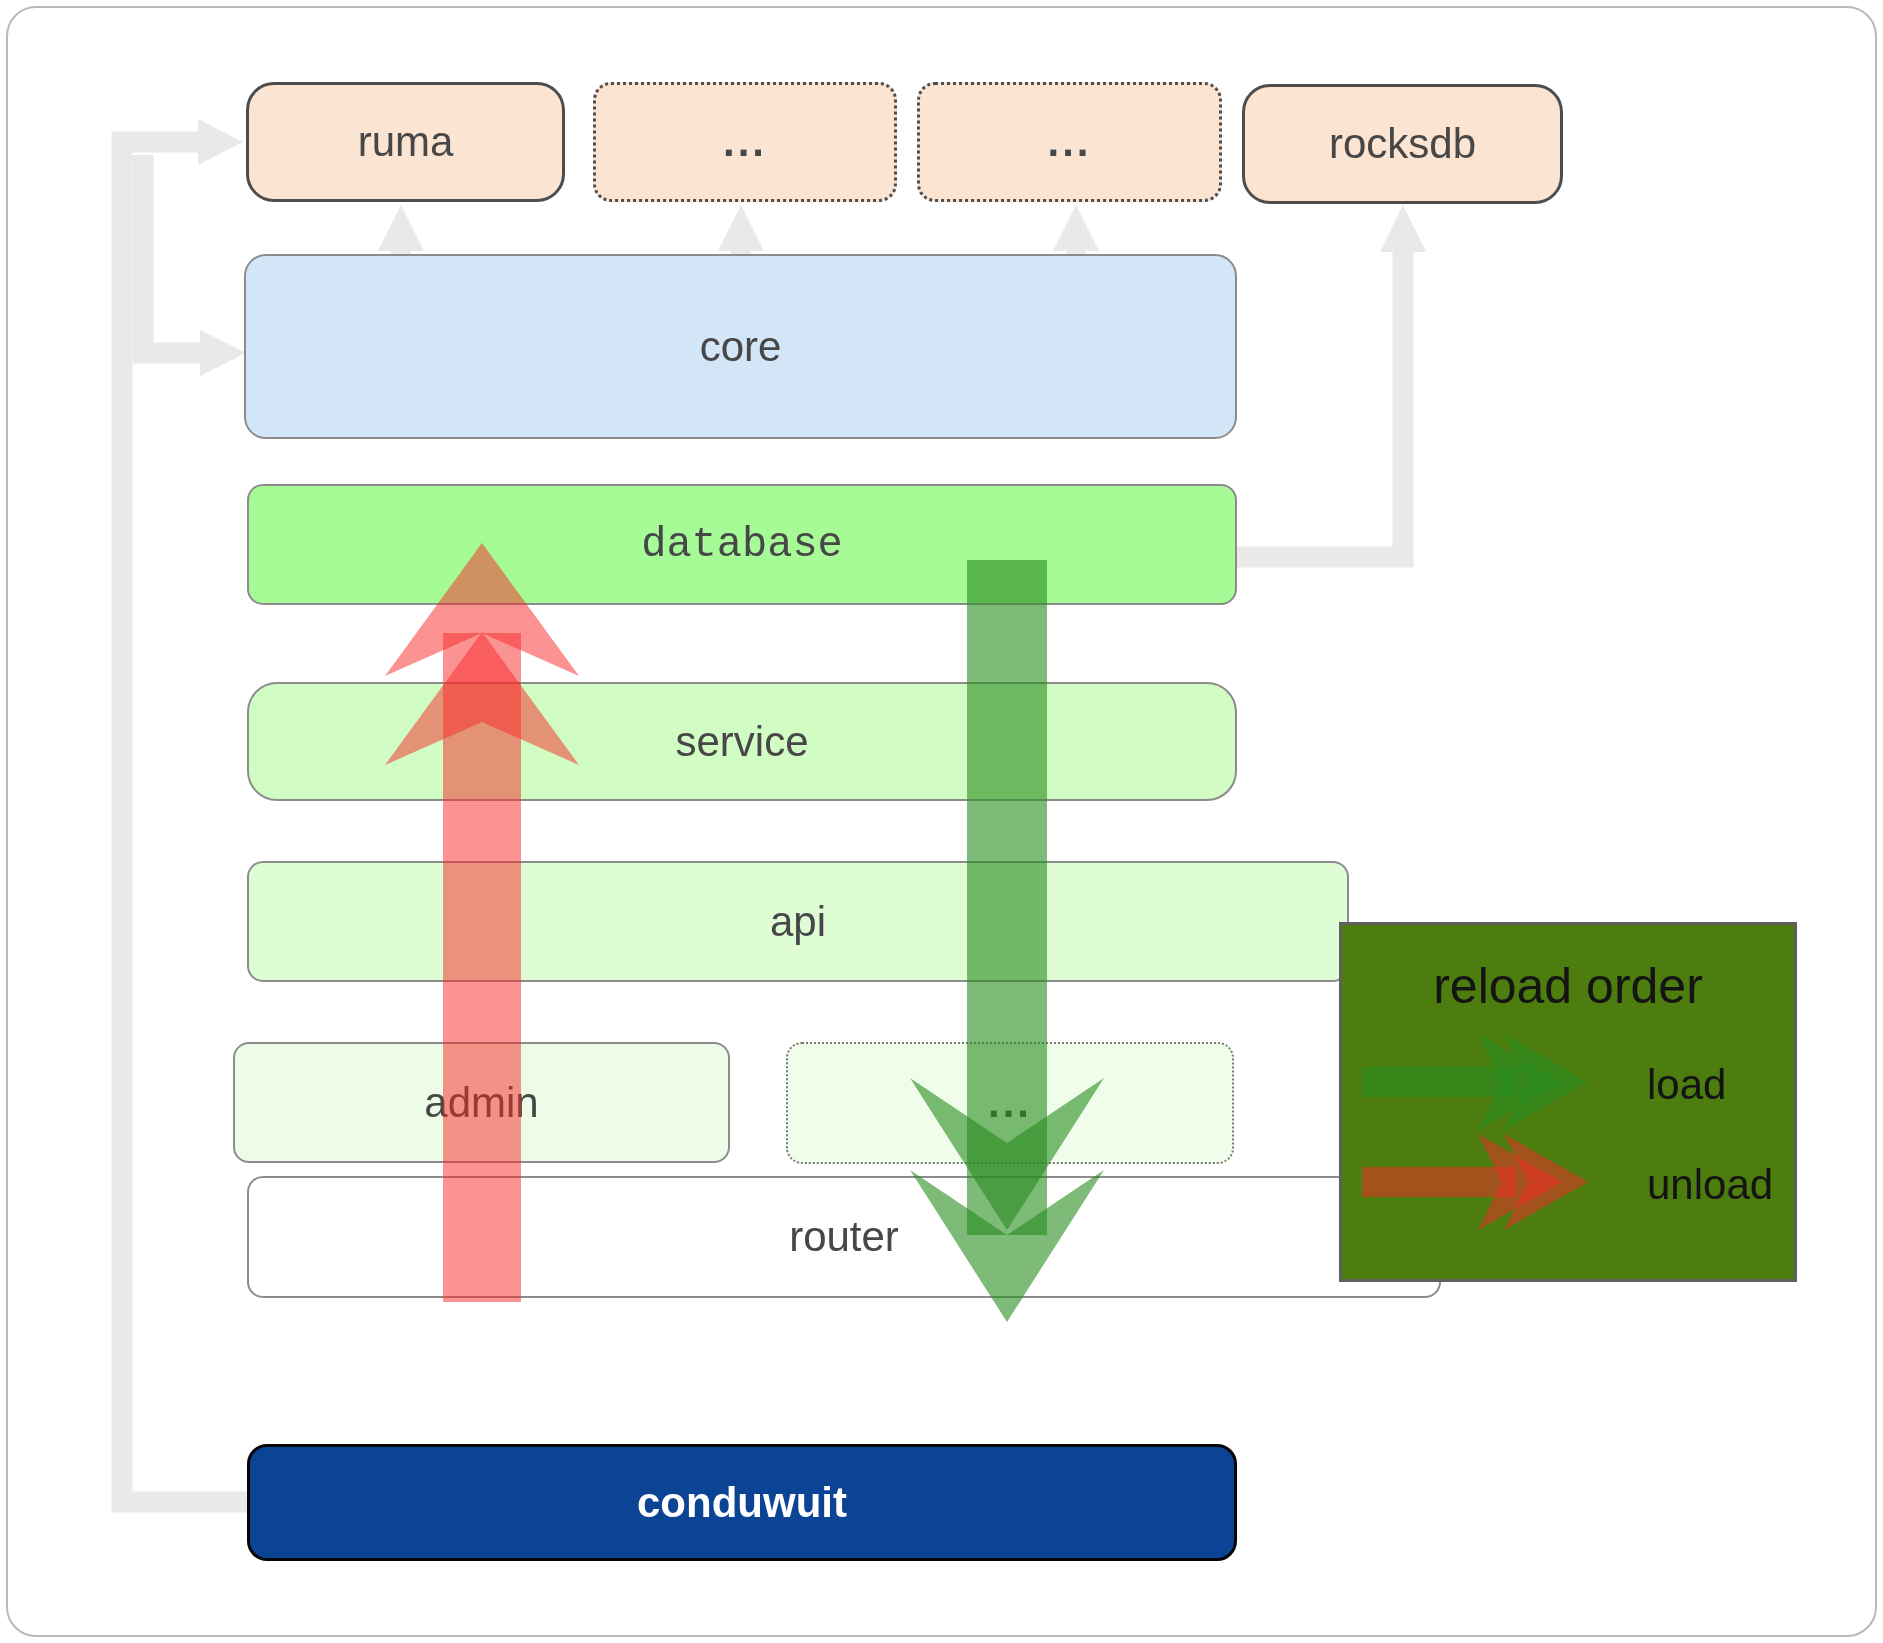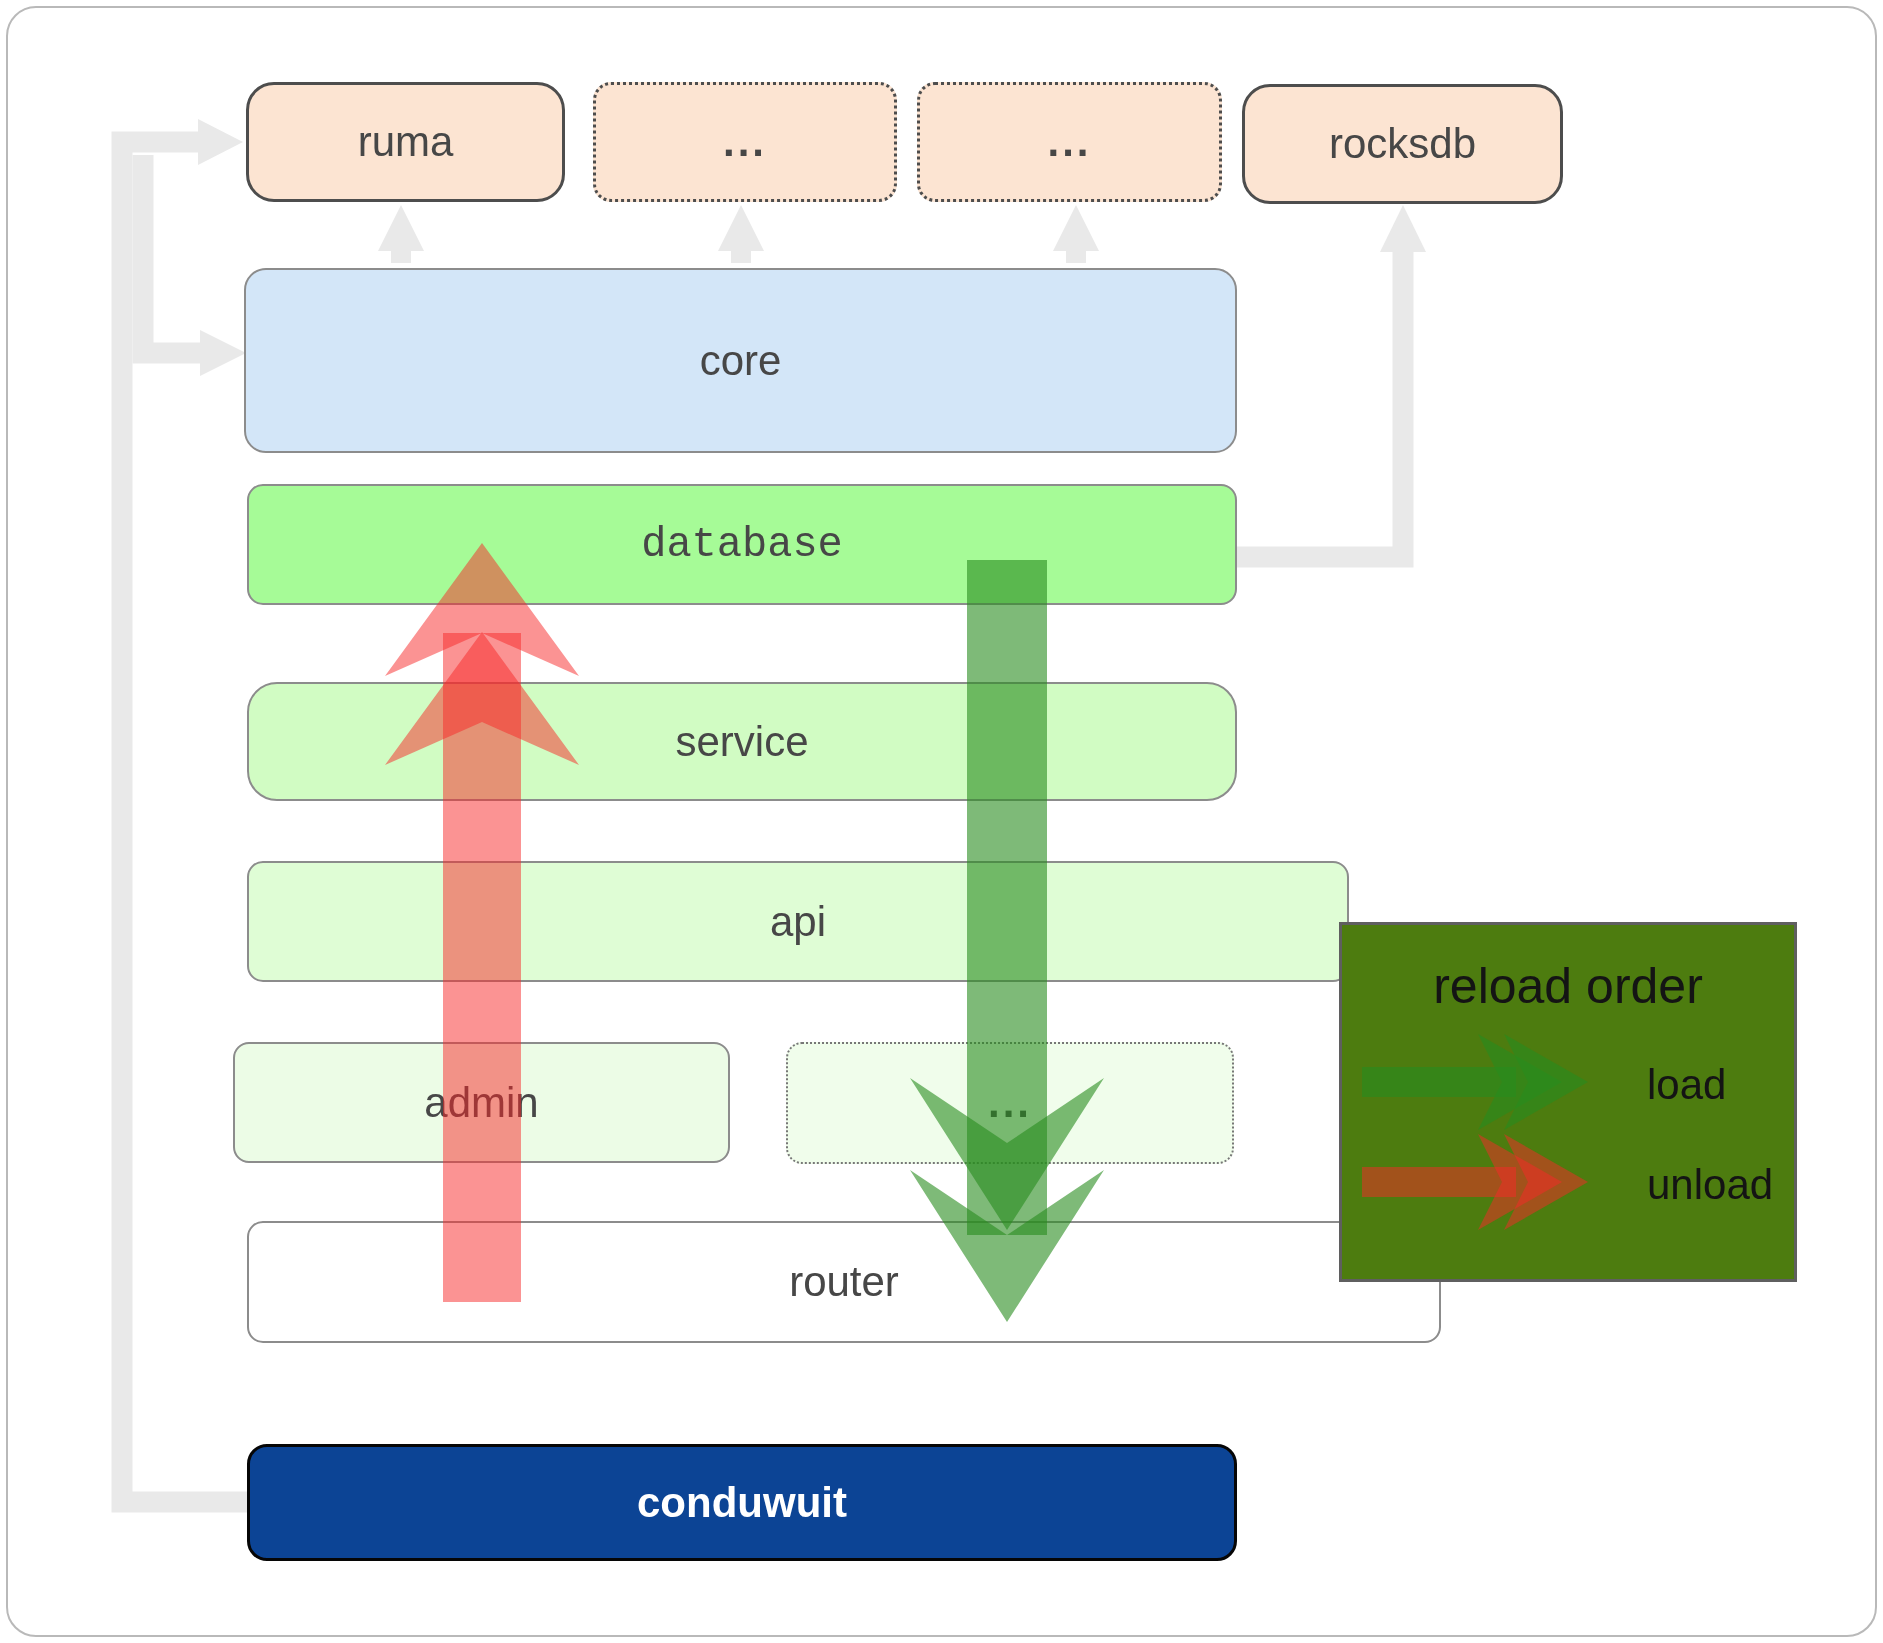--- a/index.html
+++ b/index.html
@@ -110,21 +110,21 @@
   <div class="node peach-dotted" style="left:593px; top:82px; width:304px; height:120px;">
     <span class="label dots">...</span>
   </div>
   <div class="node peach-dotted" style="left:917px; top:82px; width:305px; height:120px;">
     <span class="label dots">...</span>
   </div>
   <div class="node peach" style="left:1242px; top:84px; width:321px; height:120px;">
     <span class="label">rocksdb</span>
   </div>
 
-  <div class="node blue" style="left:244px; top:268px; width:993px; height:185px;">
+  <div class="node blue" style="left:244px; top:254px; width:993px; height:185px;">
     <span class="label">core</span>
   </div>
 
   <div class="node green1" style="left:247px; top:484px; width:990px; height:121px;font-family:Liberation Mono, monospace;">
     <span class="label">database</span>
   </div>
 
   <div class="node green2" style="left:247px; top:682px; width:990px; height:119px;">
     <span class="label">service</span>
   </div>
@@ -133,21 +133,21 @@
     <span class="label">api</span>
   </div>
 
   <div class="node green4" style="left:233px; top:1042px; width:497px; height:121px;">
     <span class="label">admin</span>
   </div>
   <div class="node green5" style="left:786px; top:1042px; width:448px; height:122px;">
     <span class="label dots">...</span>
   </div>
 
-  <div class="node white-node" style="left:247px; top:1221px; width:1194px; height:122px;">
+  <div class="node white-node" style="left:247px; top:1176px; width:1194px; height:122px;">
     <span class="label">router</span>
   </div>
 
   <div class="node navy" style="left:247px; top:1444px; width:990px; height:117px;">
     <span class="label">conduwuit</span>
   </div>
 
   <div class="legend">
     <div class="legend-title">reload order</div>
     <div class="legend-label load">load</div>

